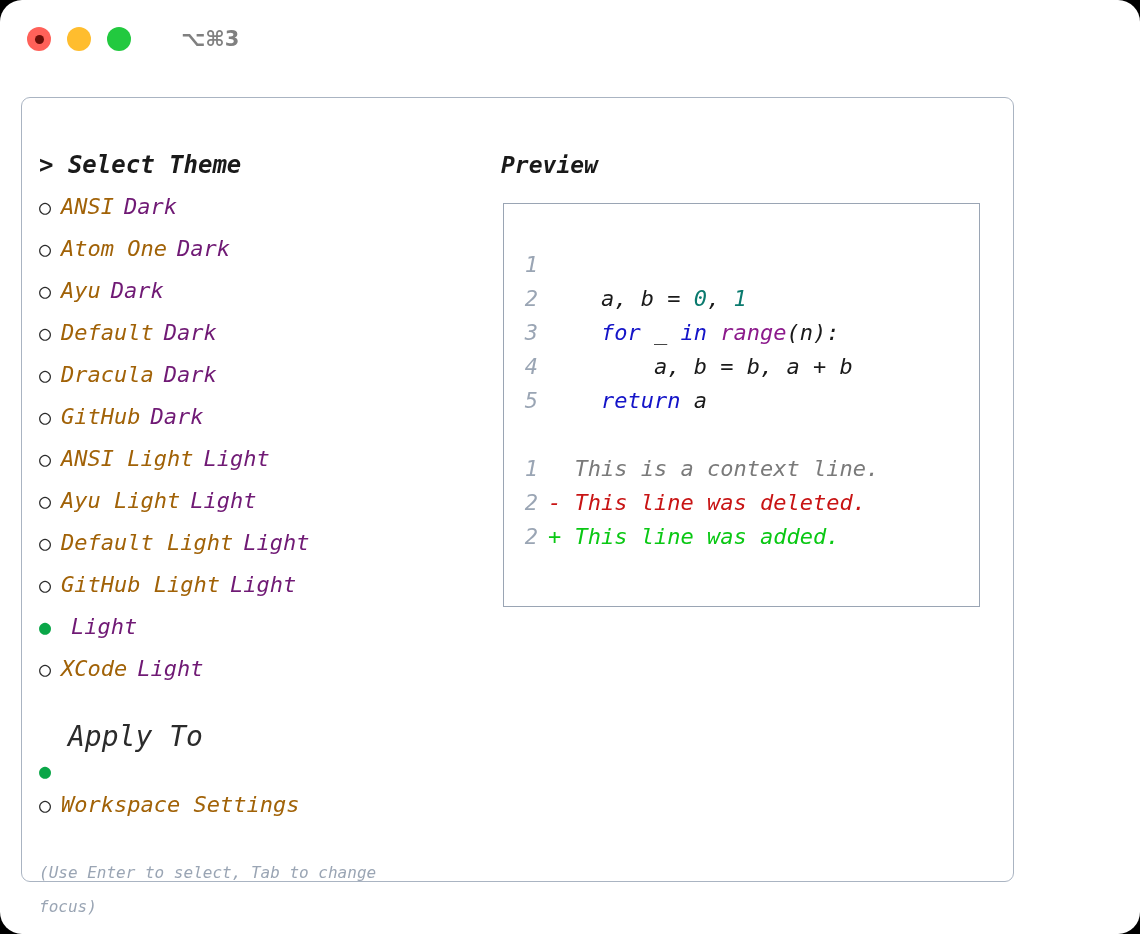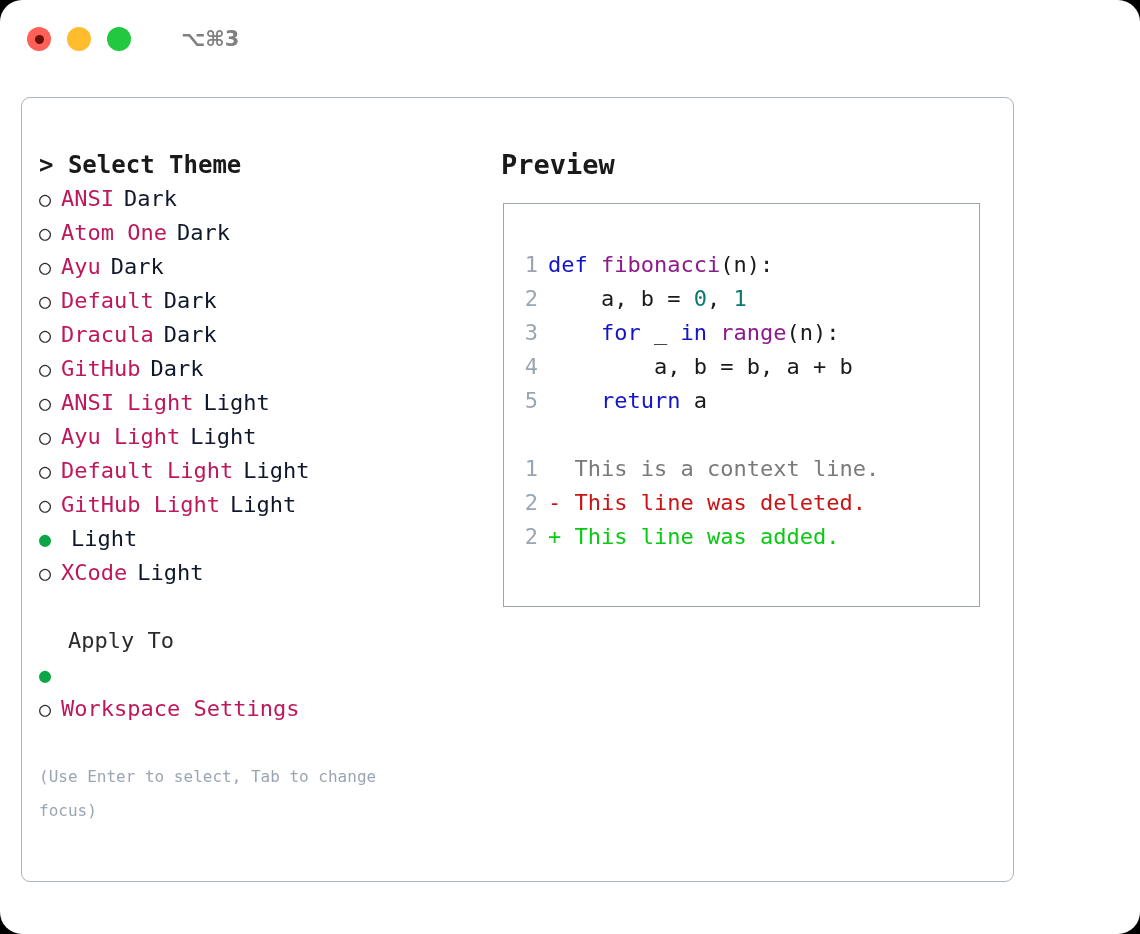--- a/index.html
+++ b/index.html
@@ -55,20 +55,21 @@
   }
 
   
   #panel {
     position: absolute;
     left: 21px; top: 97px;
     width: 993px; height: 785px;
     border: 1.6px solid #aab4c2;
     border-radius: 9px;
     background: #ffffff;
+    font-style: italic;
   }
 
   #panel-inner {
     position: absolute;
     left: 0; top: 0; right: 0; bottom: 0;
     display: flex;
   }
 
   
   #left-col {
@@ -92,26 +93,26 @@
     white-space: pre;
   }
   .radio {
     display: inline-block;
     width: 22px;
     color: #2b2b2b;
     font-size: 20px;
     flex: none;
   }
   .radio.on { color: #0aa648; }
-  .opt-name { color: #be185d; }
+  .opt-name { color: #a16207; }
   .opt-row.selected .opt-name { color: #0aa648; }
-  .opt-variant { color: #0f172a; margin-left: 10px; }
+  .opt-variant { color: #701a75; margin-left: 10px; margin-top: 8px; }
 
   .group-title {
-    font-size: 22px;
+    font-size: 28px;
     color: #2b2b2b;
     line-height: 34px;
     padding-left: 29px;
     white-space: pre;
   }
 
   .spacer-sm { height: 34px; }
   .spacer-md { height: 34px; }
 
   .hint {
@@ -122,21 +123,21 @@
     white-space: pre-wrap;
   }
 
   
   #right-col {
     flex: 1;
     padding: 50px 0 0 17px;
     position: relative;
   }
   #preview-title {
-    font-size: 27px;
+    font-size: 23px;
     font-weight: bold;
     color: #1a1a1a;
     line-height: 34px;
     white-space: pre;
   }
 
   #code-box {
     position: absolute;
     left: 19px;
     top: 105px;
@@ -220,21 +221,21 @@
         <div class="spacer-md"></div>
 
         <div class="hint">(Use Enter to select, Tab to change focus)</div>
       </div>
 
       <div id="right-col">
         <div id="preview-title">Preview</div>
 
         <div id="code-box">
           <div id="code-lines">
-              <div class="code-line"><span class="ln">1</span><span class="code-text"><span class="tok-kw">def </span><span class="tok-fn">fibonacci</span><span class="tok-plain">(n):</span></span></div>
+              <div class="code-line"><span class="ln">1</span></div>
               <div class="code-line"><span class="ln">2</span><span class="code-text"><span class="tok-plain">    a, b = </span><span class="tok-num">0</span><span class="tok-plain">, </span><span class="tok-num">1</span></span></div>
               <div class="code-line"><span class="ln">3</span><span class="code-text"><span class="tok-plain">    </span><span class="tok-kw">for</span><span class="tok-plain"> _ </span><span class="tok-kw">in</span><span class="tok-plain"> </span><span class="tok-fn">range</span><span class="tok-plain">(n):</span></span></div>
               <div class="code-line"><span class="ln">4</span><span class="code-text"><span class="tok-plain">        a, b = b, a + b</span></span></div>
               <div class="code-line"><span class="ln">5</span><span class="code-text"><span class="tok-plain">    </span><span class="tok-kw">return</span><span class="tok-plain"> a</span></span></div>
             </div>
           <div class="code-gap"></div>
           <div id="diff-lines">
               <div class="code-line"><span class="ln">1</span><span class="diff-ctx">  This is a context line.</span></div>
               <div class="code-line"><span class="ln">2</span><span class="diff-del">- This line was deleted.</span></div>
               <div class="code-line"><span class="ln">2</span><span class="diff-add">+ This line was added.</span></div>

